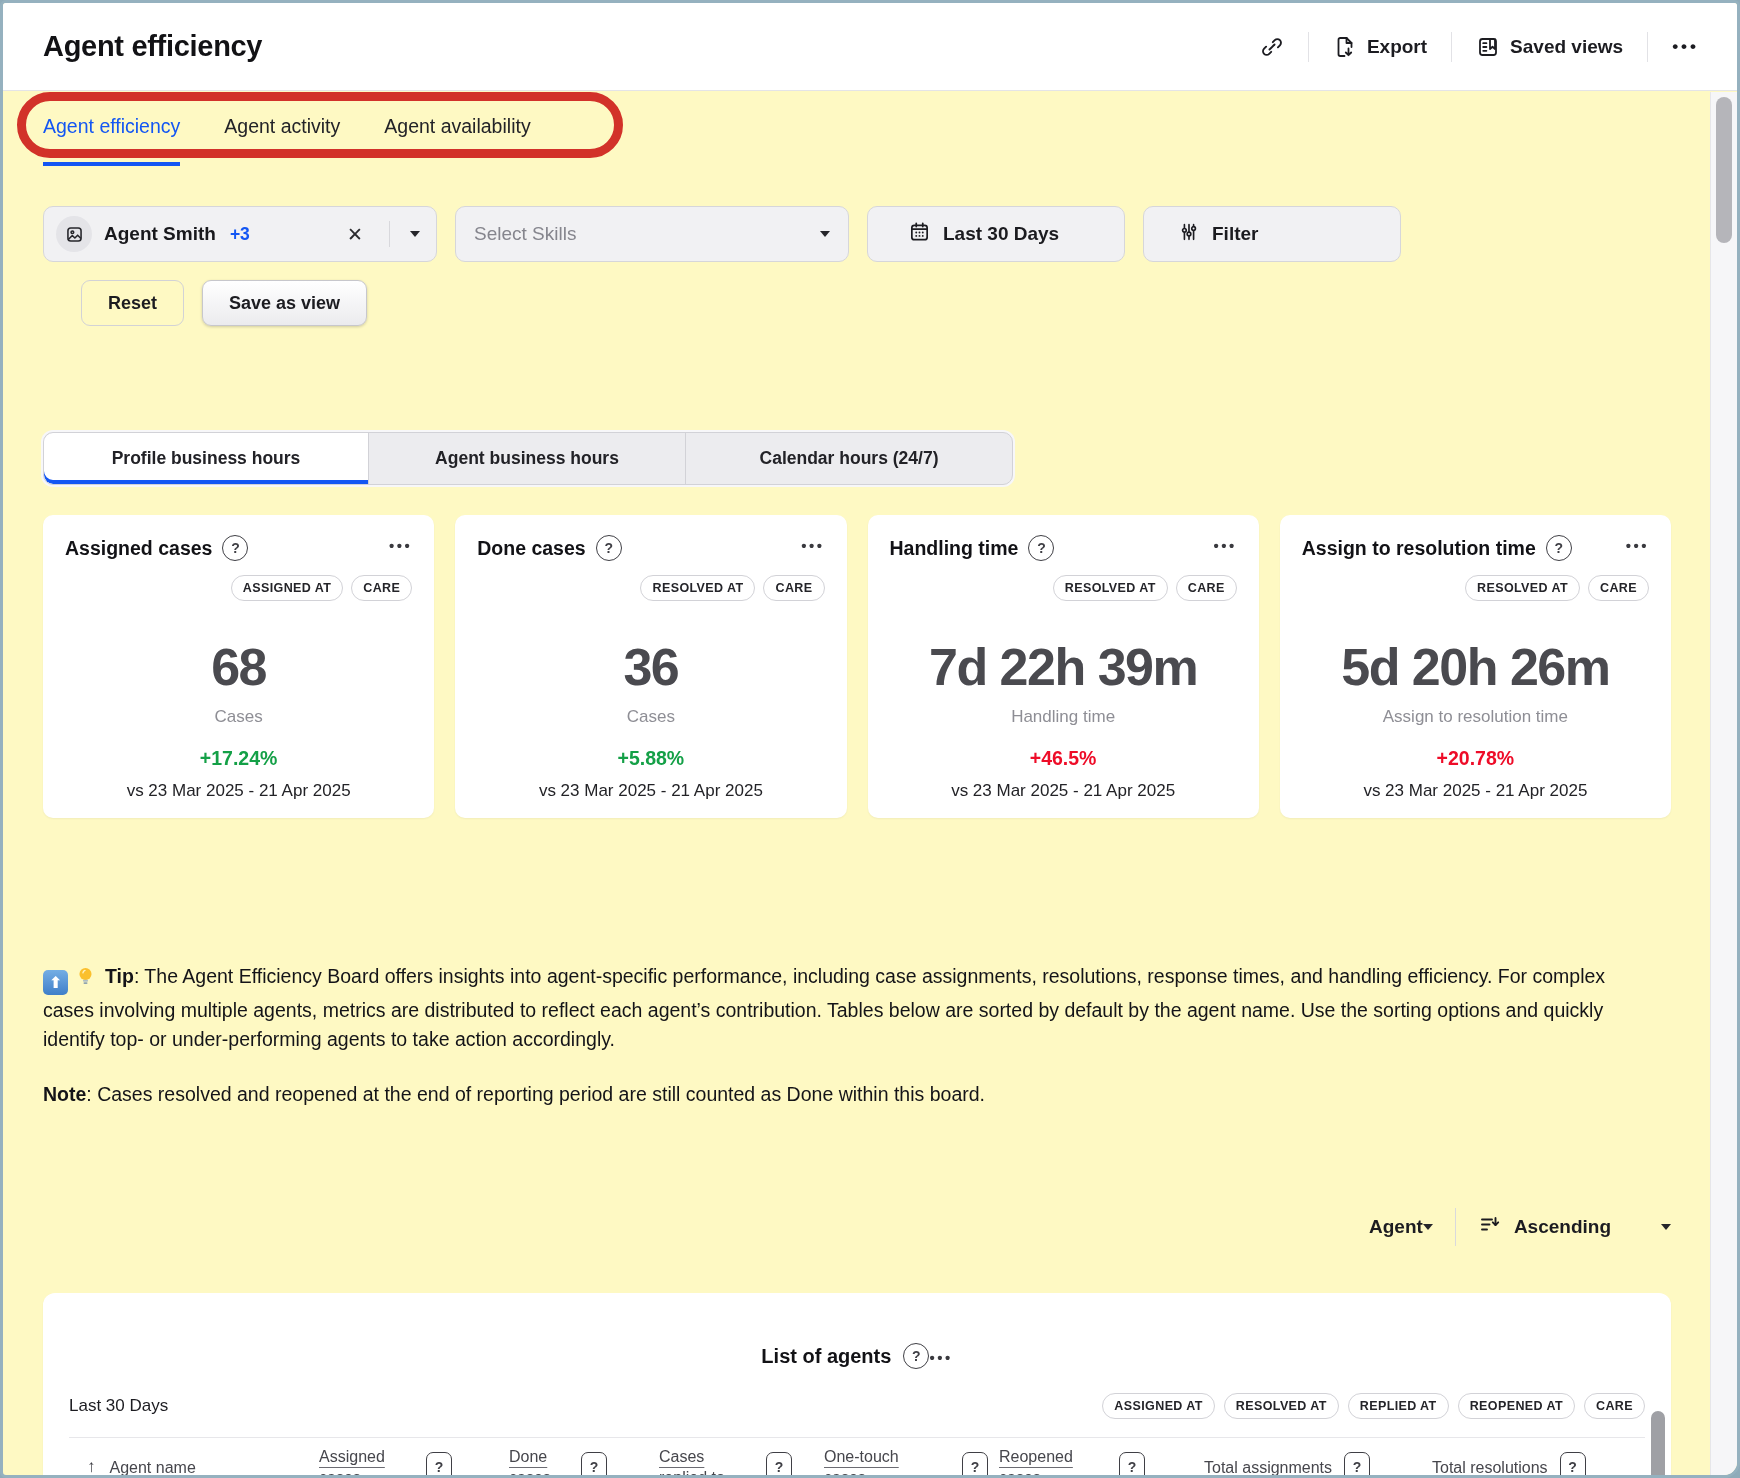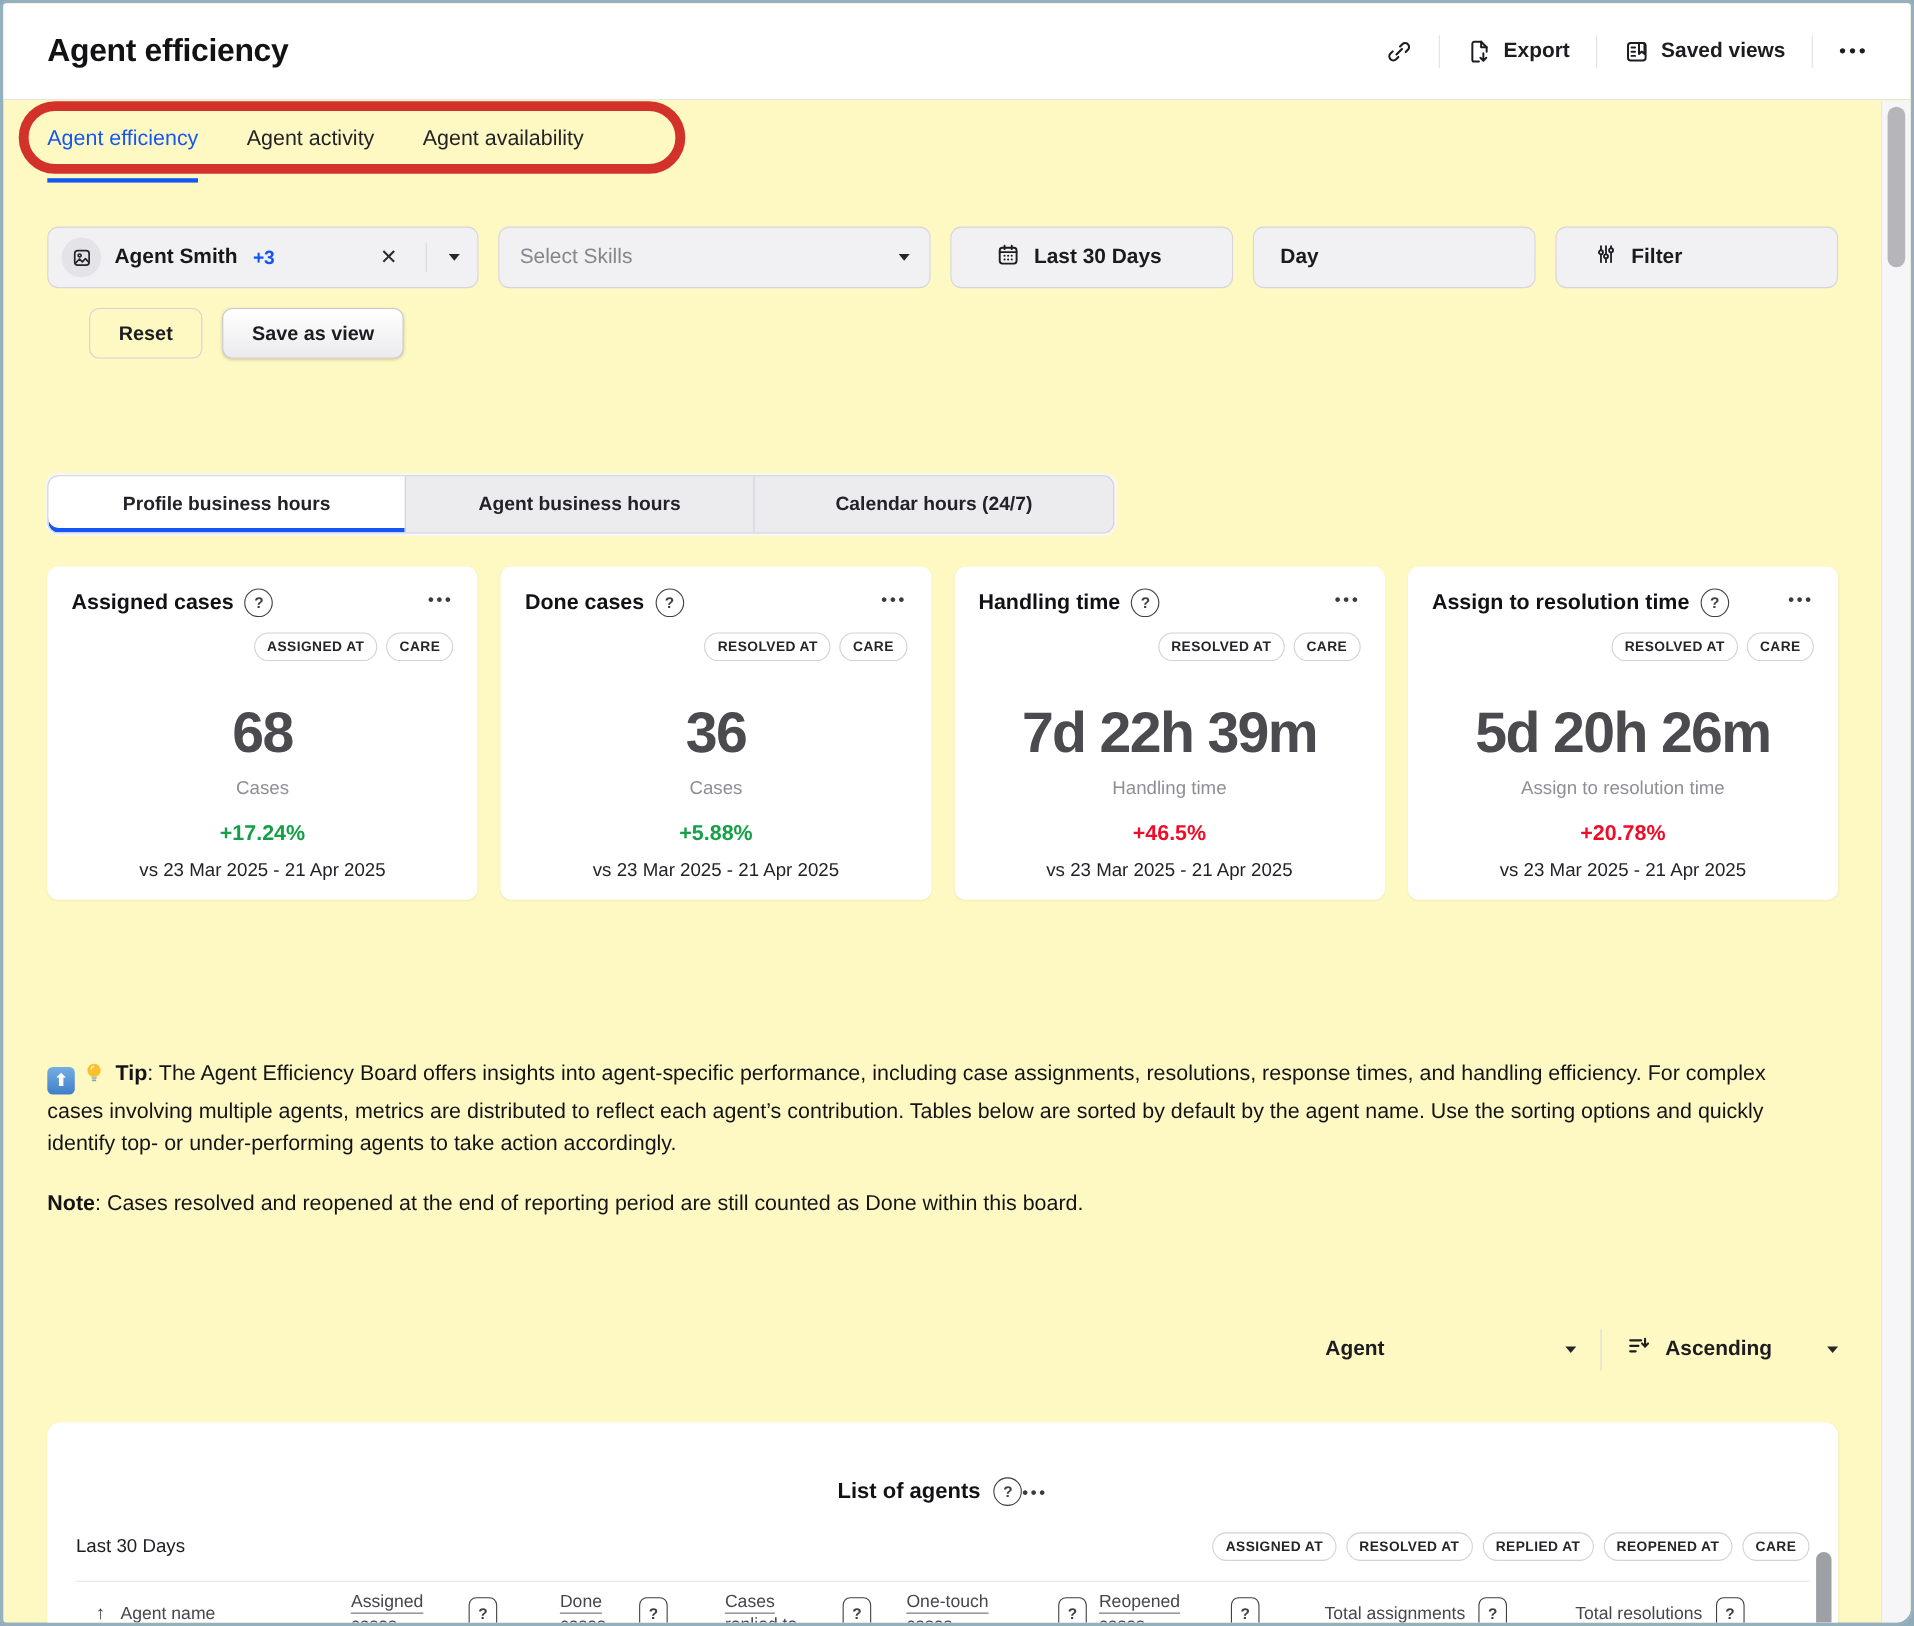--- a/index.html
+++ b/index.html
@@ -80,21 +80,21 @@
   .metric-change.down{color:#ee0c28;}
   .metric-compare{margin-top:11px;font-size:17px;color:#232327;}
   
   .tip{margin-top:144px;width:1580px;font-size:19.5px;line-height:29px;color:#141418;}
   .tip b{font-weight:700;}
   .note{margin-top:26px;}
   .emoji-up{display:inline-flex;width:25px;height:25px;border-radius:5px;background:linear-gradient(#74aee4,#3f7fc9);color:#fff;align-items:center;justify-content:center;font-size:16px;font-weight:700;vertical-align:-5px;margin-right:6px;}
   .emoji-bulb{vertical-align:-5px;margin-right:8px;}
   
   .sort-row{margin-top:96px;display:flex;justify-content:flex-end;align-items:center;height:44px;}
-  .sort-select{display:flex;width:228px;align-items:center;justify-content:space-between;font-size:19px;font-weight:700;color:#1c1c21;cursor:pointer;}
+  .sort-select{display:flex;width:228px;align-items:center;justify-content:flex-end;font-size:19px;font-weight:700;color:#1c1c21;cursor:pointer;}
   .sort-sep{width:1px;height:38px;background:#d9d9dd;margin:0 22px;}
   .sort-dir{display:flex;align-items:center;gap:12px;font-size:19px;font-weight:700;color:#1c1c21;cursor:pointer;}
   .sort-dir .caret{margin-left:38px;}
   
   .panel{margin-top:44px;background:#fff;border-radius:12px 12px 0 0;height:200px;padding:24px 26px 0 26px;position:relative;box-shadow:0 1px 2px rgba(0,0,0,.05);}
   .panel-head{display:flex;align-items:center;justify-content:center;height:30px;margin-top:24px;}
   .panel-title-wrap{display:flex;align-items:center;gap:12px;}
   .panel-title{font-size:20px;font-weight:700;color:#121216;}
   .panel-sub{display:flex;align-items:center;justify-content:space-between;margin-top:20px;height:30px;}
   .panel-range{font-size:17px;color:#1c1c21;}
@@ -202,23 +202,20 @@
                 <circle cx="12" cy="13" r="1"></circle>
                 <circle cx="15.4" cy="13" r="1"></circle>
                 <circle cx="8.6" cy="16.6" r="1"></circle>
                 <circle cx="12" cy="16.6" r="1"></circle>
                 <circle cx="15.4" cy="16.6" r="1"></circle>
               </g>
             </svg>
         </span>
         <span>Last 30 Days</span>
       </div>
-      <div class="fbox day">
-        <span>Day</span>
-      </div>
       <div class="fbox filterbtn">
         <span>
           <svg width="22" height="22" viewBox="0 0 24 24" fill="none" stroke="#1c1c21" stroke-width="1.8" stroke-linecap="round">
               <path d="M7 4v4.2M7 12.2v7.8M12 4v8.2M12 16.2v3.8M17 4v2.2M17 10.2v9.8"></path>
               <circle cx="7" cy="10.2" r="2" fill="#f1f1f3"></circle>
               <circle cx="12" cy="14.2" r="2" fill="#f1f1f3"></circle>
               <circle cx="17" cy="8.2" r="2" fill="#f1f1f3"></circle>
             </svg>
         </span>
         <span>Filter</span>

